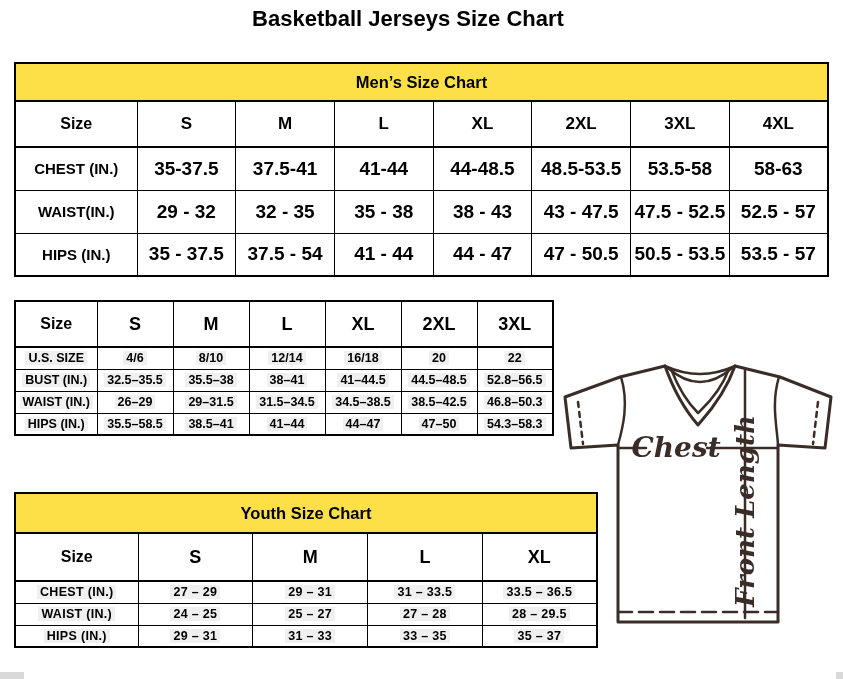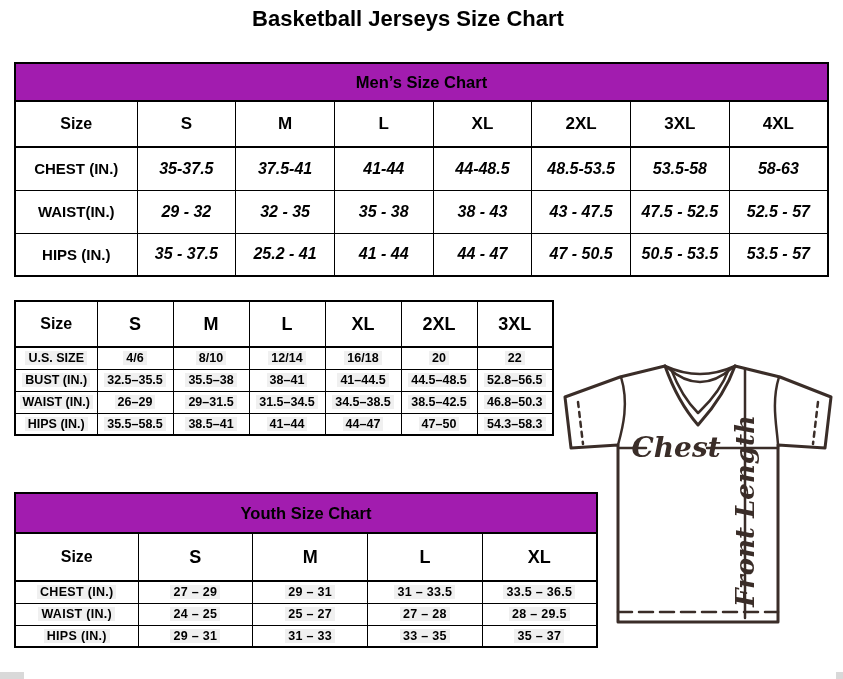--- a/index.html
+++ b/index.html
@@ -14,33 +14,33 @@
   .tbl-wrap { position:absolute; }
   table.size-table {
     border-collapse:collapse; table-layout:fixed; width:100%;
     border:2px solid #000;
   }
   table.size-table th, table.size-table td {
     border:1px solid #000; text-align:center; vertical-align:middle;
     padding:0; font-weight:bold; color:#000; overflow:hidden; white-space:nowrap;
   }
   table.size-table tr.title td {
-    background:#a21caf; font-size:16.5px; border-bottom:2px solid #000;
+    background:#fde047; font-size:16.5px; border-bottom:2px solid #000;
   }
   table.size-table tr.sizes th { border-bottom:2px solid #000; }
 
   
   .men-wrap { left:14px; top:62px; width:815px; }
   .men tr.title { height:38px; }
   .men tr.sizes { height:46px; }
   .men tr.data  { height:43px; }
   .men tr.sizes th { font-size:17px; }
   .men tr.sizes th:first-child { font-size:16px; }
   .men tr.data th { font-size:15px; }
-  .men tr.data td { font-size:16px;font-style:italic; }
+  .men tr.data td { font-size:19px; }
 
   
   .women-wrap { left:14px; top:300px; width:540px; }
   .women tr.title { height:38px; }
   .women tr.sizes { height:46px; }
   .women tr.data  { height:22px; }
   .women tr.sizes th { font-size:18px; }
   .women tr.sizes th:first-child { font-size:16px; }
   .women tr.data th, .women tr.data td { font-size:12.5px; }
 
@@ -111,21 +111,21 @@
           <td>32 - 35</td>
           <td>35 - 38</td>
           <td>38 - 43</td>
           <td>43 - 47.5</td>
           <td>47.5 - 52.5</td>
           <td>52.5 - 57</td>
         </tr>
         <tr class="data">
           <th>HIPS (IN.)</th>
           <td>35 - 37.5</td>
-          <td>25.2 - 41</td>
+          <td>37.5 - 54</td>
           <td>41 - 44</td>
           <td>44 - 47</td>
           <td>47 - 50.5</td>
           <td>50.5 - 53.5</td>
           <td>53.5 - 57</td>
         </tr>
       </tbody>
     </table>
 </div>
 

